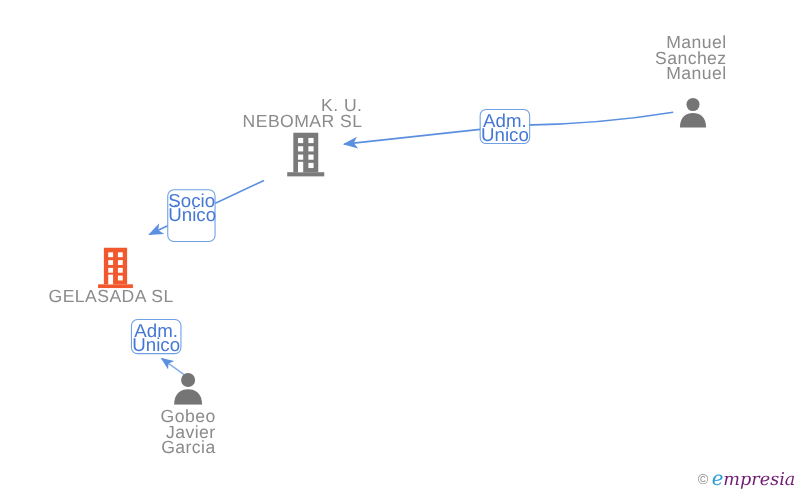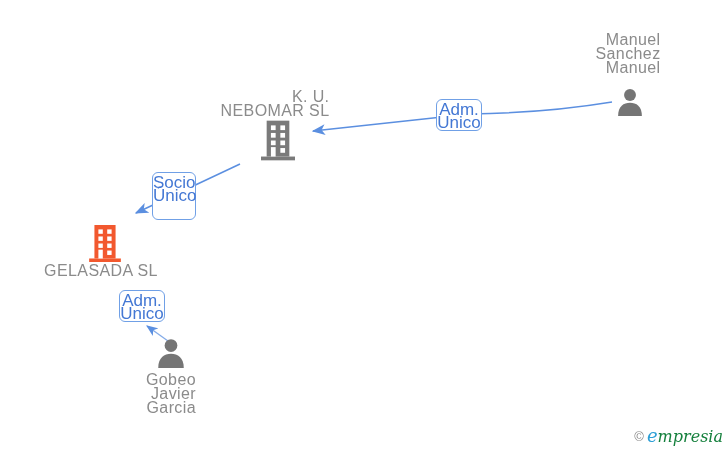--- a/index.html
+++ b/index.html
@@ -49,21 +49,21 @@
     color: #8a8a8a; font-size: 13px;
     vertical-align: 1px;
     margin-right: 3px;
   }
   #footer-logo .brand {
     font-family: "DejaVu Serif", serif;
     font-style: italic;
     font-size: 16px;
   }
   #footer-logo .brand-e    { color: #2d9fd6; font-size: 18px; }
-  #footer-logo .brand-rest { color: #15803d; }
+  #footer-logo .brand-rest { color: #701a75; }
 </style>
 </head>
 <body>
 
 <svg id="edges" width="728" height="450" viewBox="0 0 728 450">
   <defs>
     <marker id="arrowhead" viewBox="0 0 10 8" refX="9" refY="4" markerWidth="9" markerHeight="7.5" orient="auto">
       <path d="M0,0 L10,4 L0,8 L2.6,4 Z" fill="#5b8fe0"></path>
     </marker>
   </defs>

